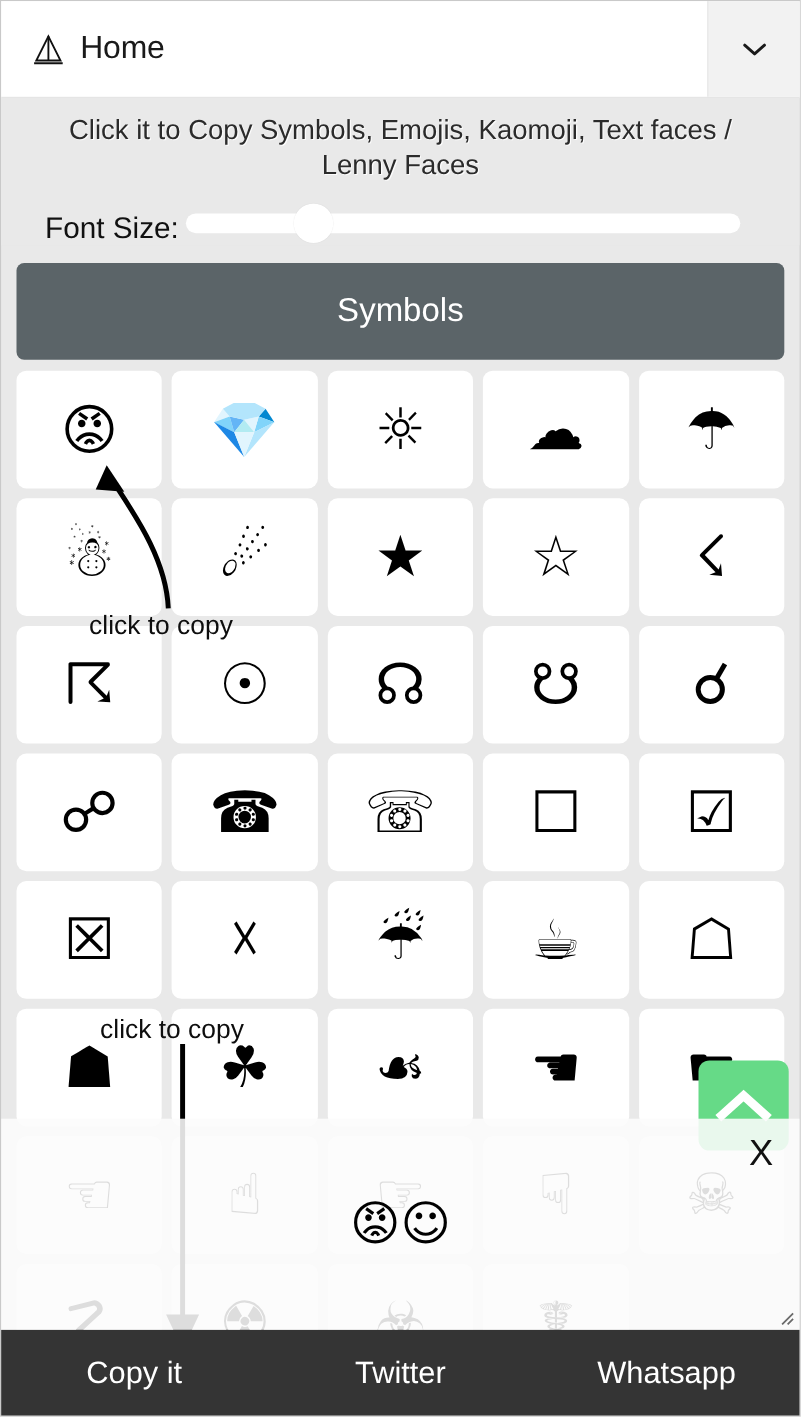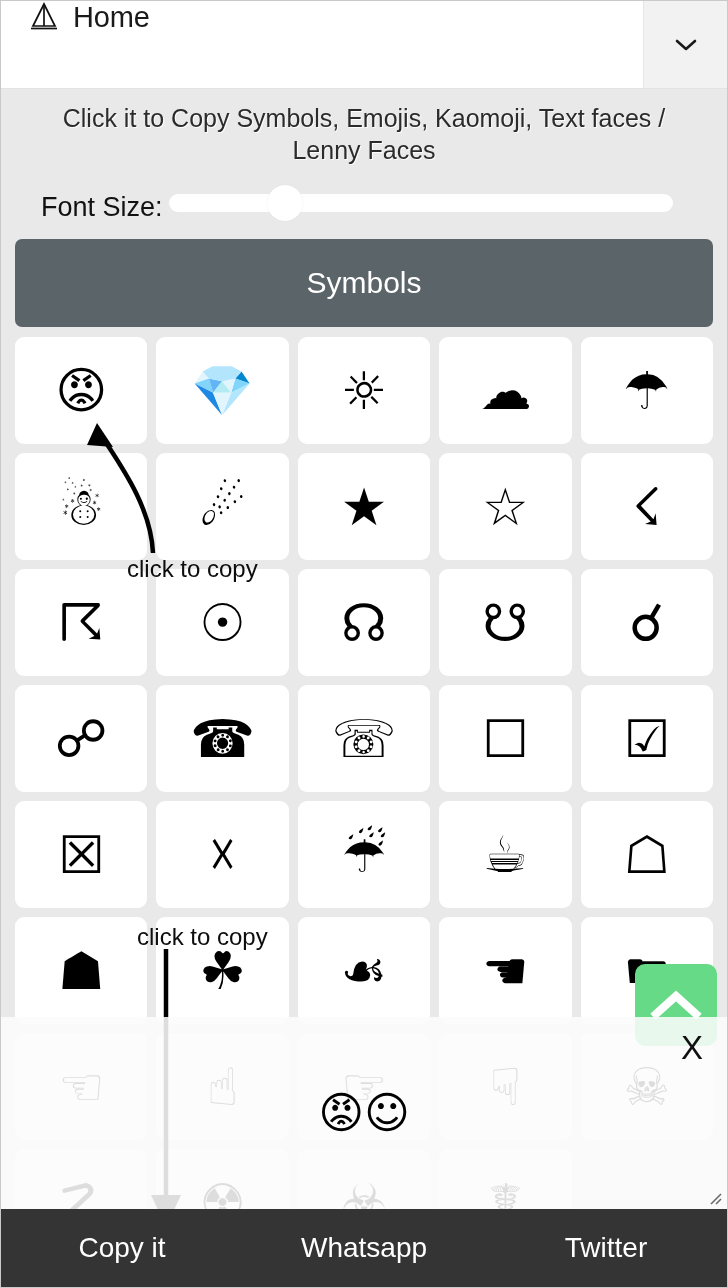--- a/index.html
+++ b/index.html
@@ -25,20 +25,21 @@
   .header {
     position: relative;
     height: 88px;
     background: #ffffff;
     display: flex;
     align-items: center;
     border-bottom: 1px solid #e3e3e3;
   }
   .header-left {
     display: flex;
+    align-items: center;
     gap: 14px;
     padding-left: 28px;
     flex: 1;
     height: 100%;
   }
   .home-icon {
     width: 30px;
     height: 30px;
     display: block;
   }
@@ -170,21 +171,20 @@
 
   
   .anno { position: absolute; pointer-events: none; z-index: 40; }
   .anno-text {
     position: absolute;
     font-size: 24px;
     color: #0d0d0d;
     white-space: nowrap;
     z-index: 41;
     pointer-events: none;
-    margin-left: 46px;
   }
 
   
   .scroll-top {
     position: absolute;
     right: 10px;
     bottom: 241px;
     width: 82px;
     height: 82px;
     background: #66da87;
@@ -443,17 +443,17 @@
     <div class="resize-handle">
       <svg viewBox="0 0 16 16" width="16" height="16">
         <line x1="14" y1="4" x2="4" y2="14" stroke="#6a6a6a" stroke-width="1.6"></line>
         <line x1="14" y1="9" x2="9" y2="14" stroke="#6a6a6a" stroke-width="1.6"></line>
       </svg>
     </div>
   </div>
 
   <div class="bottom-bar" id="bottom-bar">
       <div class="action">Copy it</div>
+      <div class="action">Twitter</div>
       <div class="action">Whatsapp</div>
-      <div class="action">Twitter</div>
     </div>
 
 </div>
 
 </body></html>

